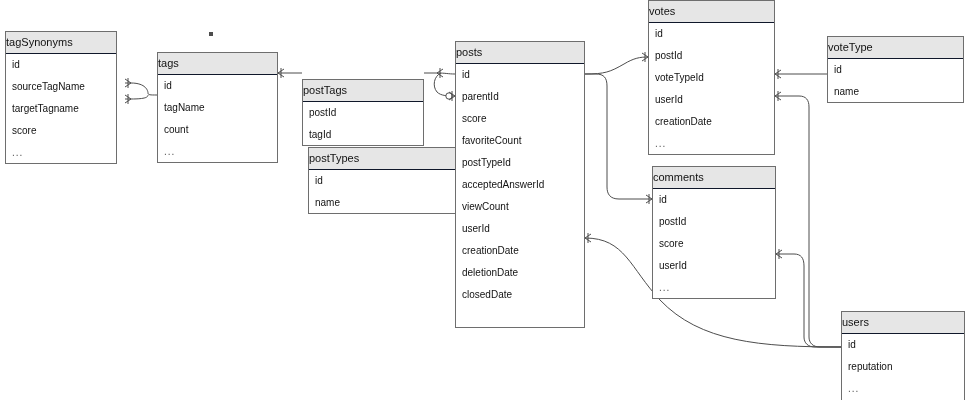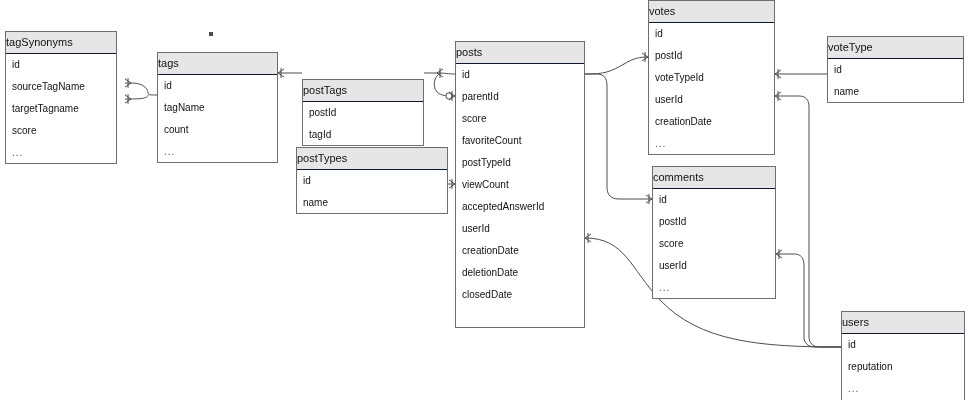--- a/index.html
+++ b/index.html
@@ -125,38 +125,38 @@
   </div>
 
   <div class="entity" style="left: 302px; top: 35px; width: 122px; height: 67px; margin-top: 44px;">
     <div class="ent-title">postTags</div>
     <div class="ent-fields">
       <div class="ent-field">postId</div>
       <div class="ent-field">tagId</div>
     </div>
   </div>
 
-  <div class="entity" style="left: 296px; top: 147px; width: 152px; height: 67px;">
+  <div class="entity" style="left: 308px; top: 147px; width: 152px; height: 67px;">
     <div class="ent-title">postTypes</div>
     <div class="ent-fields">
       <div class="ent-field">id</div>
       <div class="ent-field">name</div>
     </div>
   </div>
 
   <div class="entity" style="left: 455px; top: 41px; width: 130px; height: 287px;">
     <div class="ent-title">posts</div>
     <div class="ent-fields">
       <div class="ent-field">id</div>
       <div class="ent-field">parentId</div>
       <div class="ent-field">score</div>
       <div class="ent-field">favoriteCount</div>
       <div class="ent-field">postTypeId</div>
+      <div class="ent-field">acceptedAnswerId</div>
       <div class="ent-field">viewCount</div>
-      <div class="ent-field">acceptedAnswerId</div>
       <div class="ent-field">userId</div>
       <div class="ent-field">creationDate</div>
       <div class="ent-field">deletionDate</div>
       <div class="ent-field">closedDate</div>
     </div>
   </div>
 
   <div class="entity" style="left: 648px; top: 0px; width: 127px; height: 155px;">
     <div class="ent-title">votes</div>
     <div class="ent-fields">

